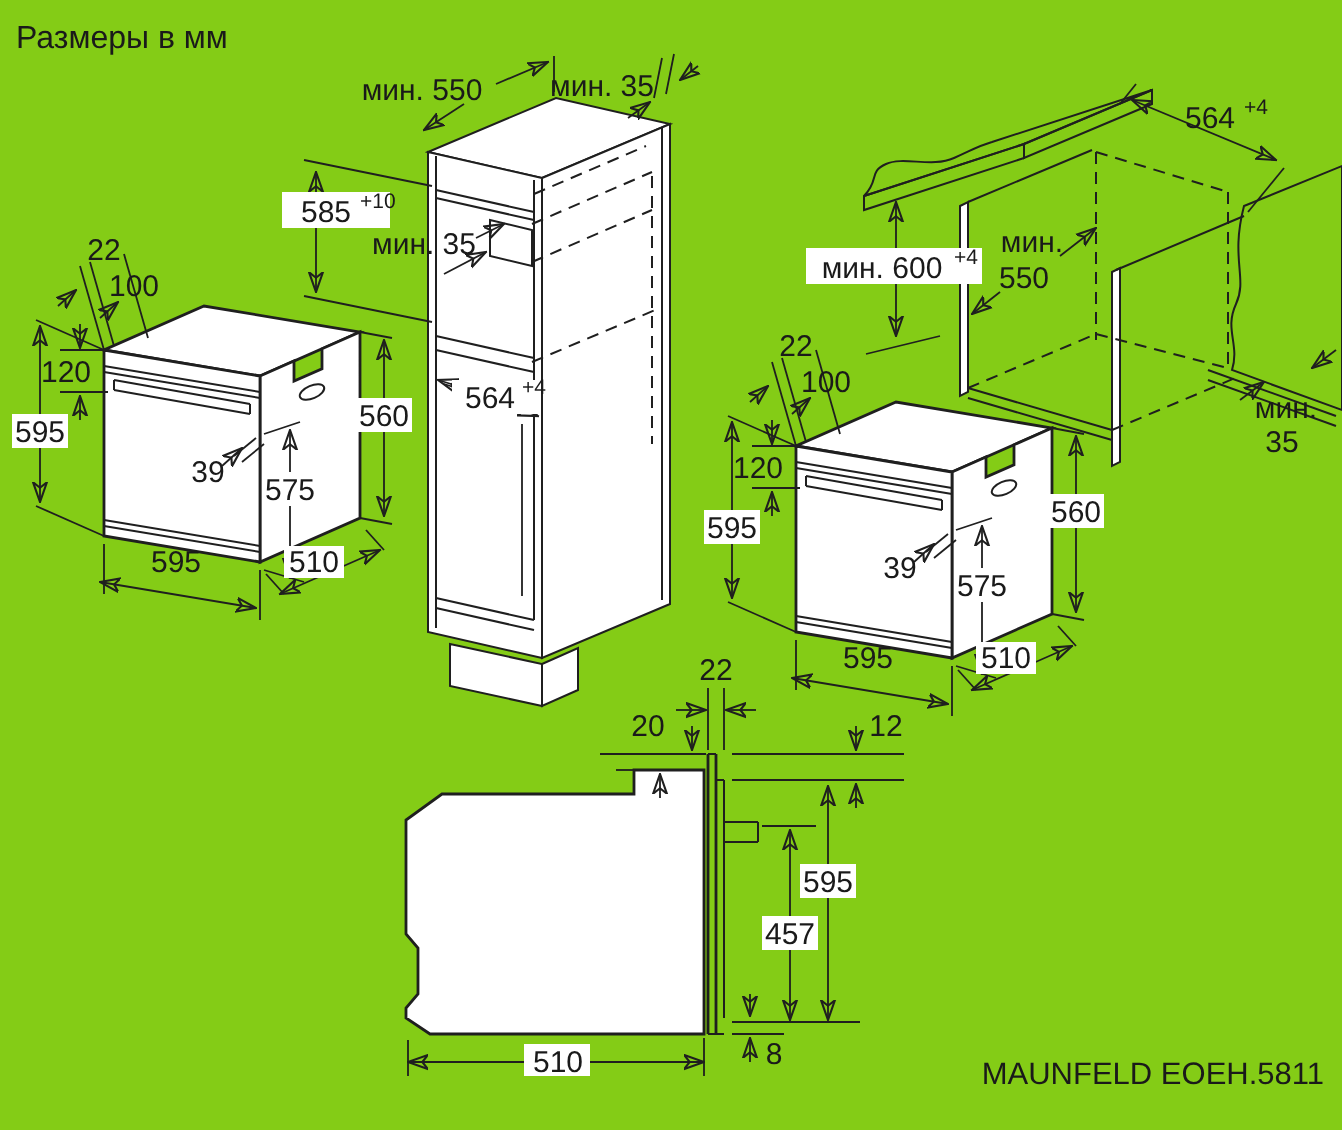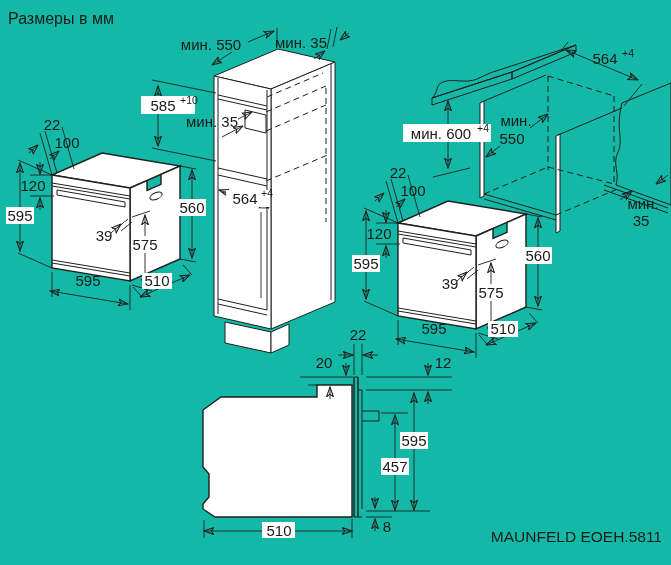--- a/index.html
+++ b/index.html
@@ -1,16 +1,16 @@
 <!DOCTYPE html>
 <html><head>
 <meta charset="utf-8">
 <style>
   html,body{margin:0;padding:0;background:#ffffff;}
-  #page{width:671px;height:565px;background:#14b8a6;position:relative;overflow:hidden;}
+  #page{width:671px;height:565px;background:#84cc16;position:relative;overflow:hidden;}
   svg line, svg path, svg polygon, svg polyline, svg ellipse{stroke:#1f1f1f;fill:none;stroke-width:1;}
   svg .f{fill:#ffffff;}
   svg .out{stroke-width:1.4;}
   svg .thin{stroke-width:0.9;}
   svg .dash{stroke-dasharray:6 4;stroke-width:1;}
   svg text{font-family:"Liberation Sans","DejaVu Sans",sans-serif;font-size:15px;fill:#1a1a1a;stroke:none;text-anchor:middle;}
   svg .sup{font-size:10.5px;text-anchor:start;}
   svg .bg{fill:#ffffff;stroke:none;}
   svg .ttl{font-size:16px;text-anchor:start;}
   svg .mdl{font-size:15.5px;text-anchor:end;}

